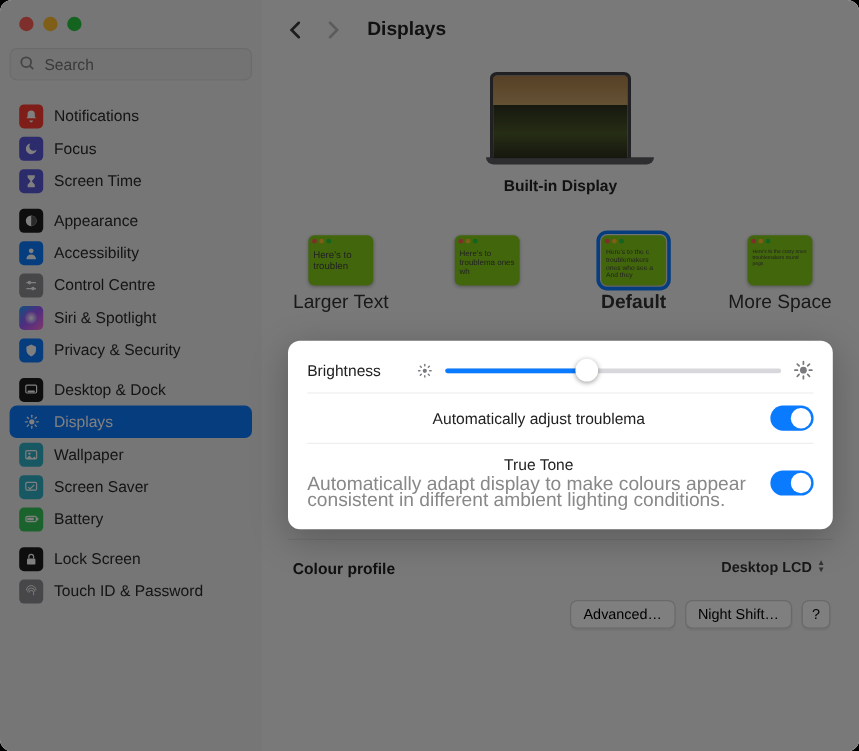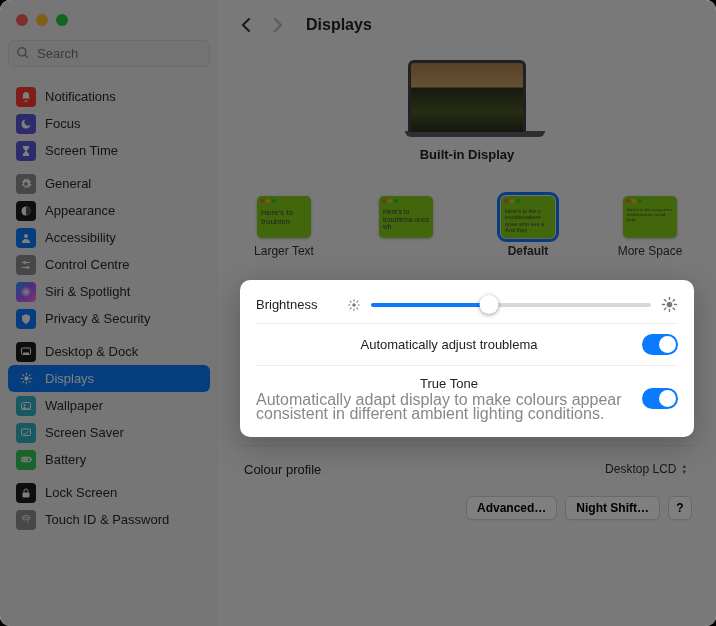--- a/index.html
+++ b/index.html
@@ -29,41 +29,41 @@
 .base { width:140px; height:6px; background:#5d5d62; margin:-1px auto 0 auto; border-radius:0 0 10px 10px; }
 .dp-label { margin-top:10px; font-weight:600; font-size:13px; }
 .res-row { display:flex; justify-content:center; gap:34px; margin-top:28px; padding:6px 0; }
 .res-opt { display:flex; flex-direction:column; align-items:center; gap:6px; width:88px; }
 .thumb { width:54px; height:42px; background:#84cc16; border-radius:5px; box-shadow:0 1px 3px rgba(0,0,0,0.25); padding:4px; font-size:7px; line-height:8px; color:#444; overflow:hidden; position:relative; }
 .thumb.sel { outline:3px solid #0a7aff; outline-offset:1px; }
 .tdots { position:absolute; top:3px; left:3px; display:flex; gap:2px; }
 .tdots i { width:4px; height:4px; border-radius:50%; display:block; }
 .tdots i:nth-child(1){background:#ff5f57;} .tdots i:nth-child(2){background:#febc2e;} .tdots i:nth-child(3){background:#28c840;}
 .ttxt { margin-top:8px; }
-.res-lbl { font-size:12px; color:#333; }
+.res-lbl { font-size:16px; color:#333; }
 .res-lbl.bold { font-weight:600; }
 .panel { background:#fff; border-radius:10px; margin-top:16px; padding:6px 16px; box-shadow:0 8px 30px rgba(0,0,0,0.25); position:relative; z-index:100; }
 .prow { display:flex; align-items:center; padding:10px 0; border-bottom:1px solid #eee; }
 .prow:last-child { border-bottom:none; }
 .prow .lbl { flex:0 0 auto;text-align:center; }
 .prow .grow { flex:1; }
 .sub { font-size:16px; color:#888; margin-top:2px; line-height:14px; max-width:390px; }
 .slider-wrap { display:flex; align-items:center; gap:10px; flex:1; margin-left:30px; }
 .sun { color:#7a7a7e; }
 .slider { flex:1; height:4px; position:relative; background:#d8d8dc; border-radius:3px; }
 .sltrack { position:absolute; left:0; top:0; height:4px; background:#0a7aff; border-radius:3px; }
 .slthumb { position:absolute; top:-8px; width:19px; height:19px; background:#fff; border-radius:50%; box-shadow:0 1px 4px rgba(0,0,0,0.4); transform:translateX(-50%); }
 .toggle { width:36px; height:21px; border-radius:11px; background:#0a7aff; position:relative; flex:0 0 36px; }
 .toggle::after { content:""; position:absolute; right:2px; top:2px; width:17px; height:17px; background:#fff; border-radius:50%; }
-.btm-row { display:flex; align-items:center; padding:14px 4px; border-top:1px solid #e2e2e4; margin-top:8px; }
+.btm-row { display:flex; align-items:center; padding:14px 4px; border-top:1px solid #e2e2e4; margin-top:8px;font-weight:bold; }
 .btm-row .lbl { flex:1; }
 .popup { font-size:12px; color:#333; padding:2px 4px; display:flex; align-items:center; gap:6px; }
 .chev-ud { display:inline-flex; flex-direction:column; font-size:7px; line-height:6px; color:#666; }
 .foot { display:flex; justify-content:flex-end; gap:8px; padding:4px 2px 0 0; }
-.btn { background:#fff; border:1px solid #d3d3d7; border-radius:6px; padding:4px 10px; font-size:12px; box-shadow:0 1px 1px rgba(0,0,0,0.05);font-weight:bold; }
+.btn { background:#fff; border:1px solid #d3d3d7; border-radius:6px; padding:4px 10px; font-size:12px; box-shadow:0 1px 1px rgba(0,0,0,0.05); }
 .btn.q { width:24px; padding:4px 0; text-align:center; }
 svg { display:block; }
 </style>
 </head>
 <body>
 
 <div class="window">
   <div class="dim-overlay"></div>
 
   <div class="sidebar">
@@ -102,28 +102,20 @@
           <div class="item">
             <div class="icn" style="background: rgb(88, 86, 214);">
               <svg width="12" height="12" viewBox="0 0 24 24" fill="#fff">
                 <path d="M6 2h12v4l-5 6 5 6v4H6v-4l5-6-5-6V2z"></path>
               </svg>
             </div>
             <span>Screen Time</span>
           </div>
         </div>
         <div class="section">
-          <div class="item">
-            <div class="icn" style="background: rgb(142, 142, 147);">
-              <svg width="12" height="12" viewBox="0 0 24 24" fill="#fff">
-                <path d="M12 8a4 4 0 100 8 4 4 0 000-8zm9 4l2 1-1 3-2-1a9 9 0 01-2 2l1 2-3 1-1-2a9 9 0 01-3 0l-1 2-3-1 1-2a9 9 0 01-2-2l-2 1-1-3 2-1a9 9 0 010-3l-2-1 1-3 2 1a9 9 0 012-2L7 2l3-1 1 2a9 9 0 013 0l1-2 3 1-1 2a9 9 0 012 2l2-1 1 3-2 1a9 9 0 010 3z"></path>
-              </svg>
-            </div>
-            <span>General</span>
-          </div>
           <div class="item">
             <div class="icn" style="background: rgb(28, 28, 30);">
               <svg width="12" height="12" viewBox="0 0 24 24" fill="#fff">
                 <circle cx="12" cy="12" r="9" fill="#fff"></circle>
                 <path d="M12 3a9 9 0 010 18V3z" fill="#555"></path>
               </svg>
             </div>
             <span>Appearance</span>
           </div>
           <div class="item">

